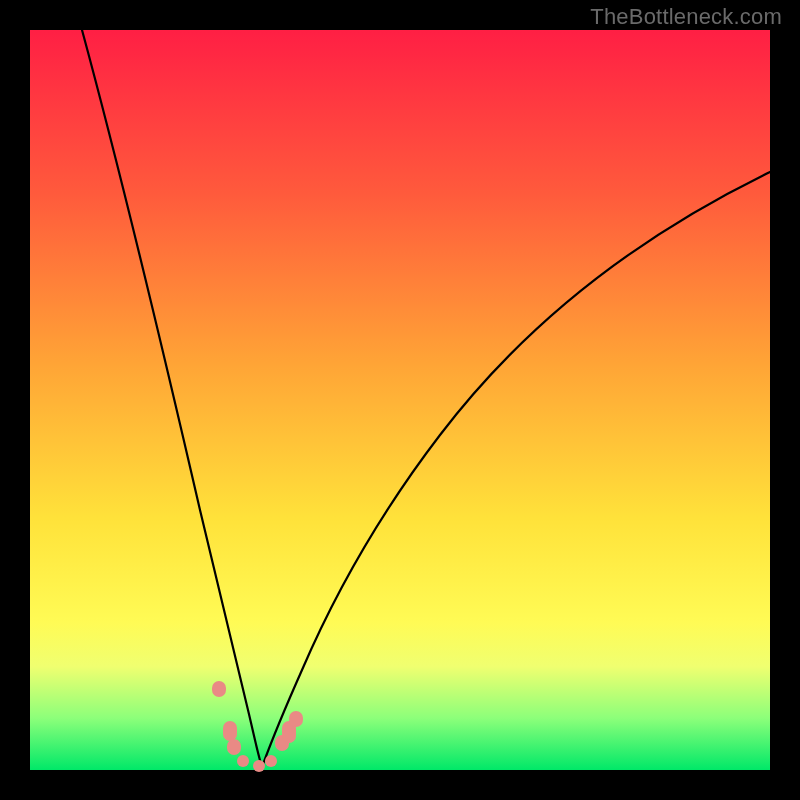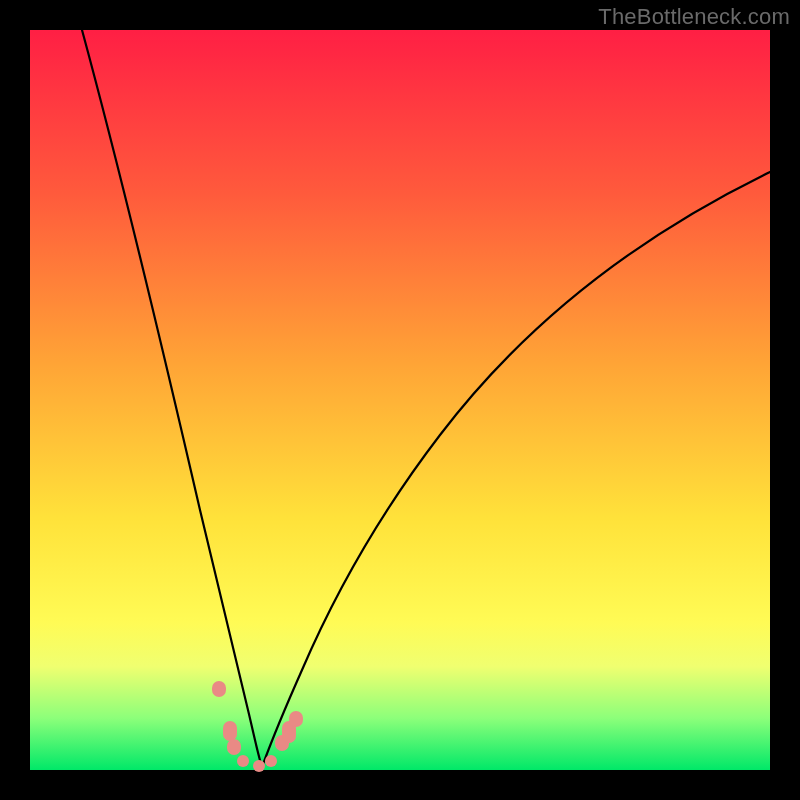--- a/index.html
+++ b/index.html
@@ -33,21 +33,21 @@
       #ffe23a 66%,
       #fffb55 80%,
       #f0ff70 86%,
       #8cff7a 93%,
       #00e868 100%
     );
   }
   .watermark {
     position: absolute;
     top: 4px;
-    right: 10px;
+    right: 18px;
     color: #6a6a6a;
     font-size: 22px;
     font-weight: 500;
     letter-spacing: 0.2px;
     user-select: none;
   }
   svg.curve {
     position: absolute;
     top: 0;
     left: 0;

